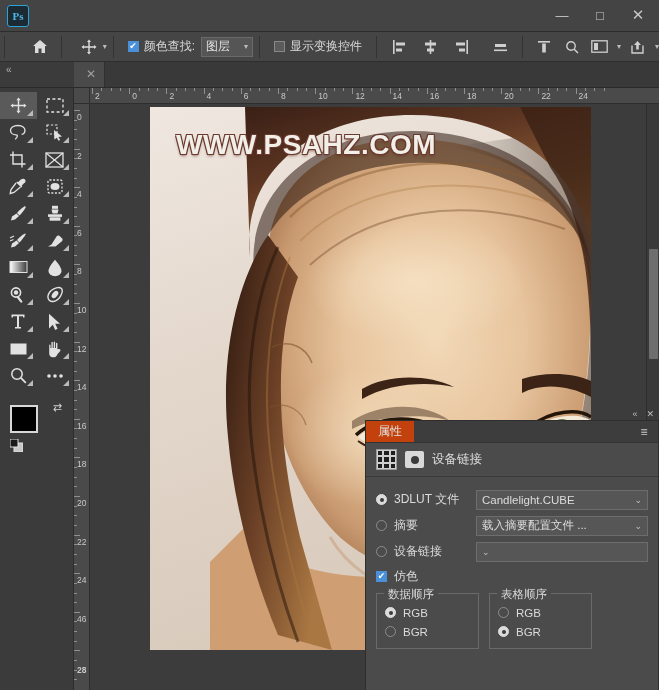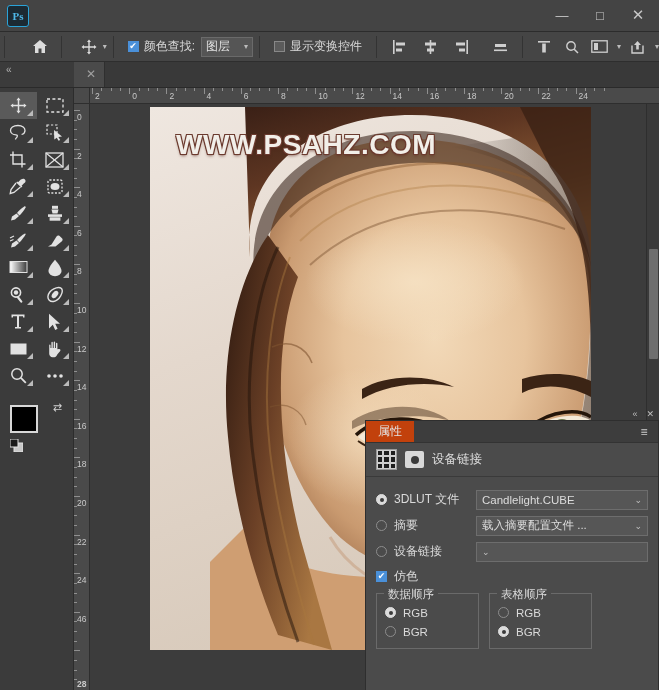--- a/index.html
+++ b/index.html
@@ -702,21 +702,21 @@
           <div class="rv-lbl" style="top: 472.2px;">24</div>
           <div class="rv-tick" style="top: 478.85px; width: 3px;"></div>
           <div class="rv-tick" style="top: 488.5px; width: 3px;"></div>
           <div class="rv-tick" style="top: 498.15px; width: 3px;"></div>
           <div class="rv-tick major" style="top: 507.8px;"></div>
           <div class="rv-lbl" style="top: 510.8px;">46</div>
           <div class="rv-tick" style="top: 517.45px; width: 3px;"></div>
           <div class="rv-tick" style="top: 527.1px; width: 3px;"></div>
           <div class="rv-tick" style="top: 536.75px; width: 3px;"></div>
           <div class="rv-tick major" style="top: 546.4px;"></div>
-          <div class="rv-lbl" style="top: 576px; font-weight: bold;">28</div>
+          <div class="rv-lbl" style="top: 562px; font-weight: bold;">28</div>
           <div class="rv-tick" style="top: 556.05px; width: 3px;"></div>
           <div class="rv-tick" style="top: 565.7px; width: 3px;"></div>
           <div class="rv-tick" style="top: 575.35px; width: 3px;"></div>
         </div>
 
       <div class="canvas-scroll">
         <div class="doc-canvas">
 
           <div class="photo">
             <svg width="441" height="543" viewBox="0 0 441 543" preserveAspectRatio="none" style="position:absolute;inset:0">

